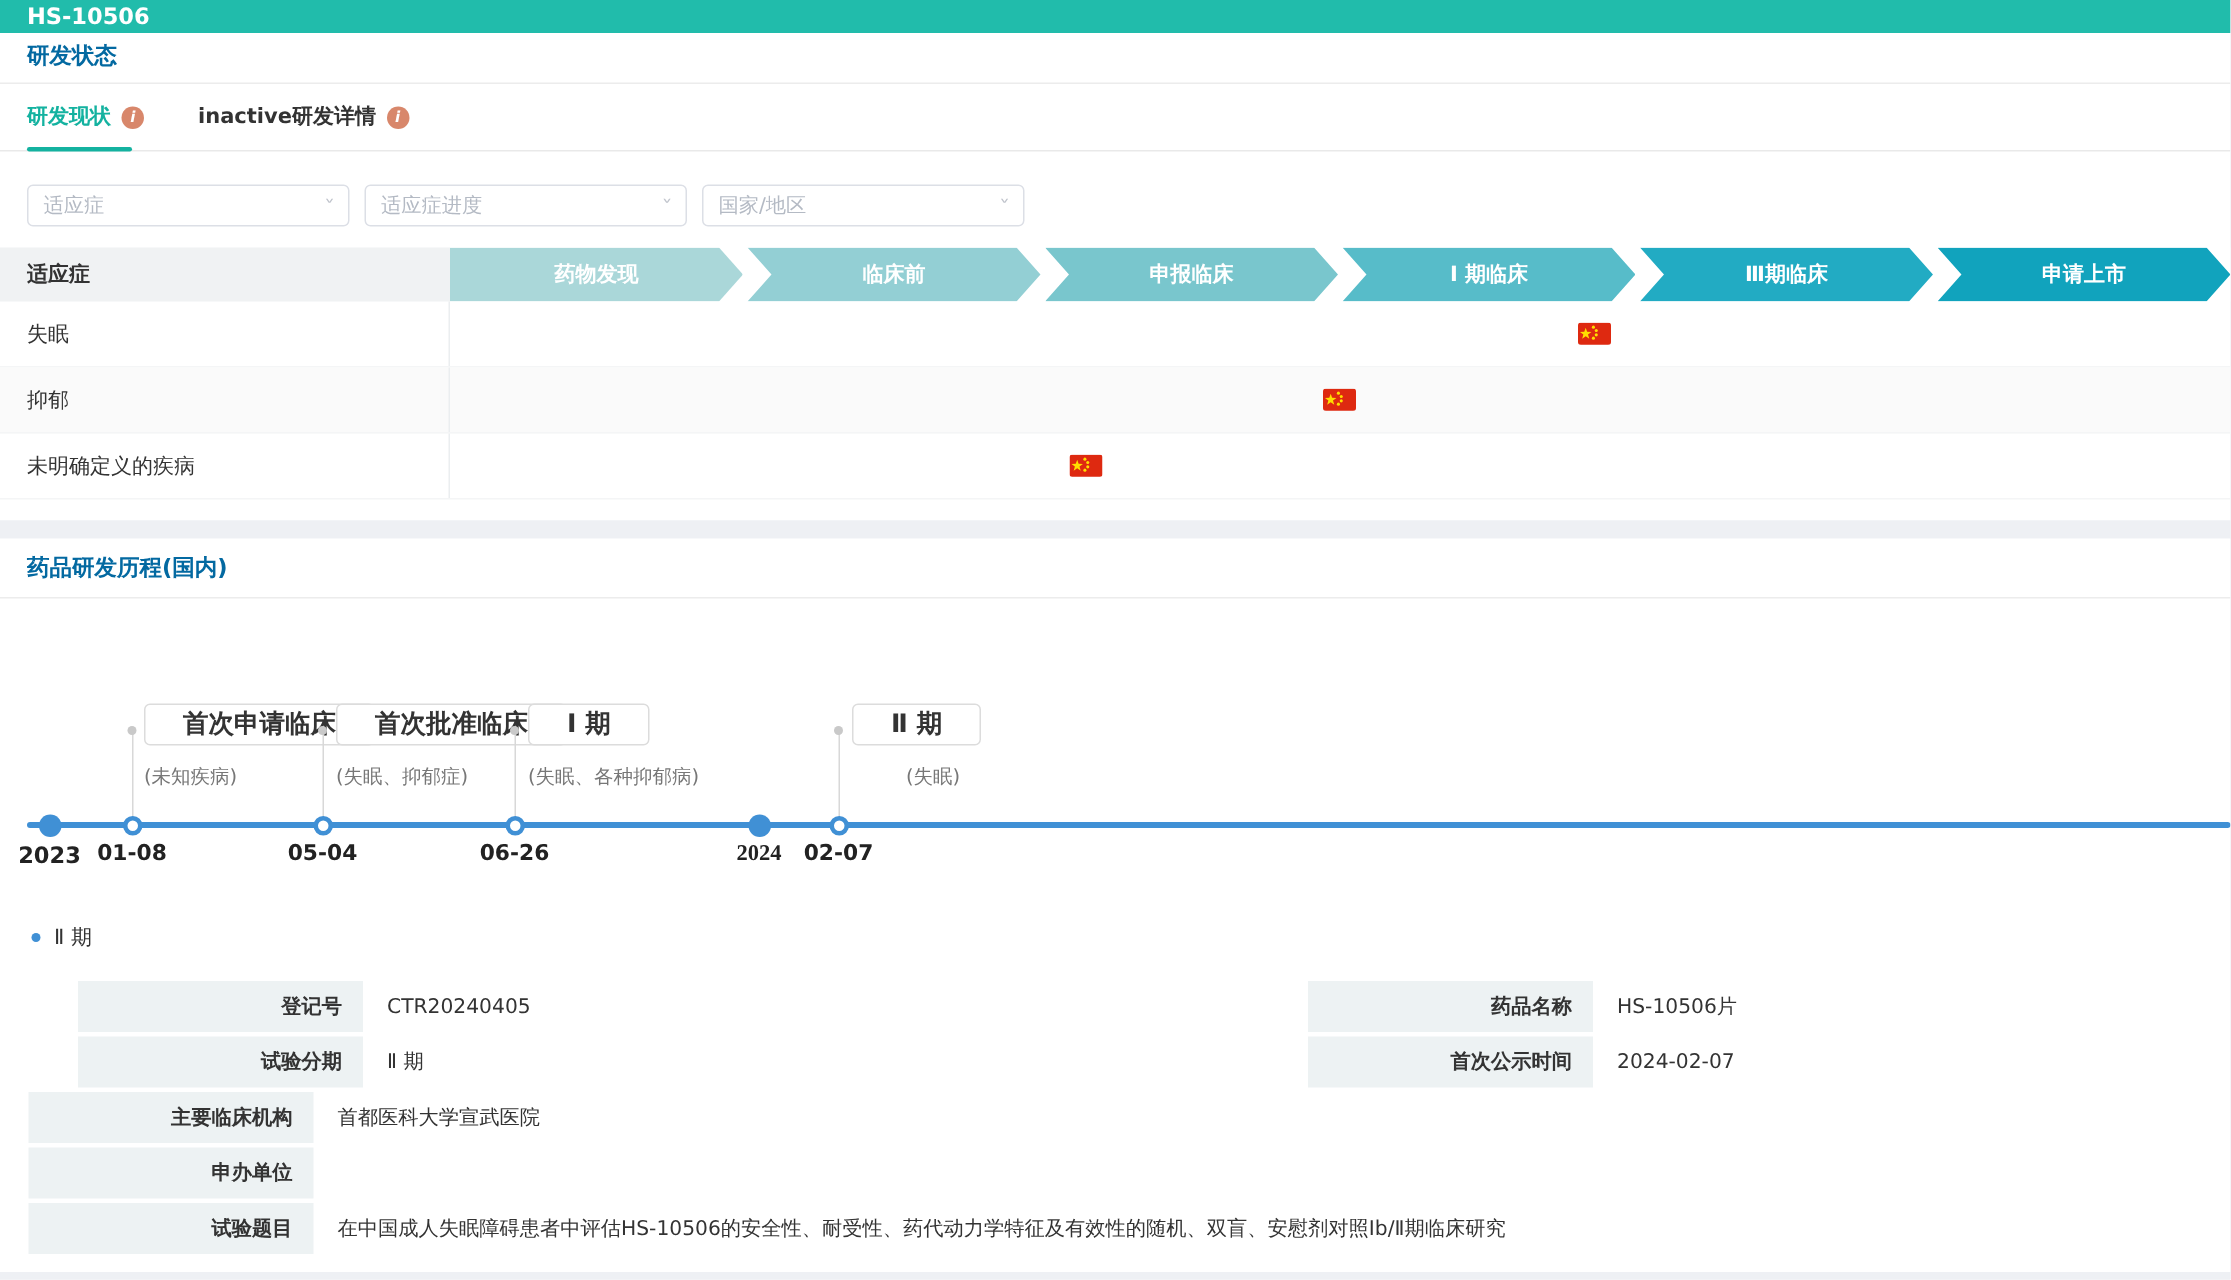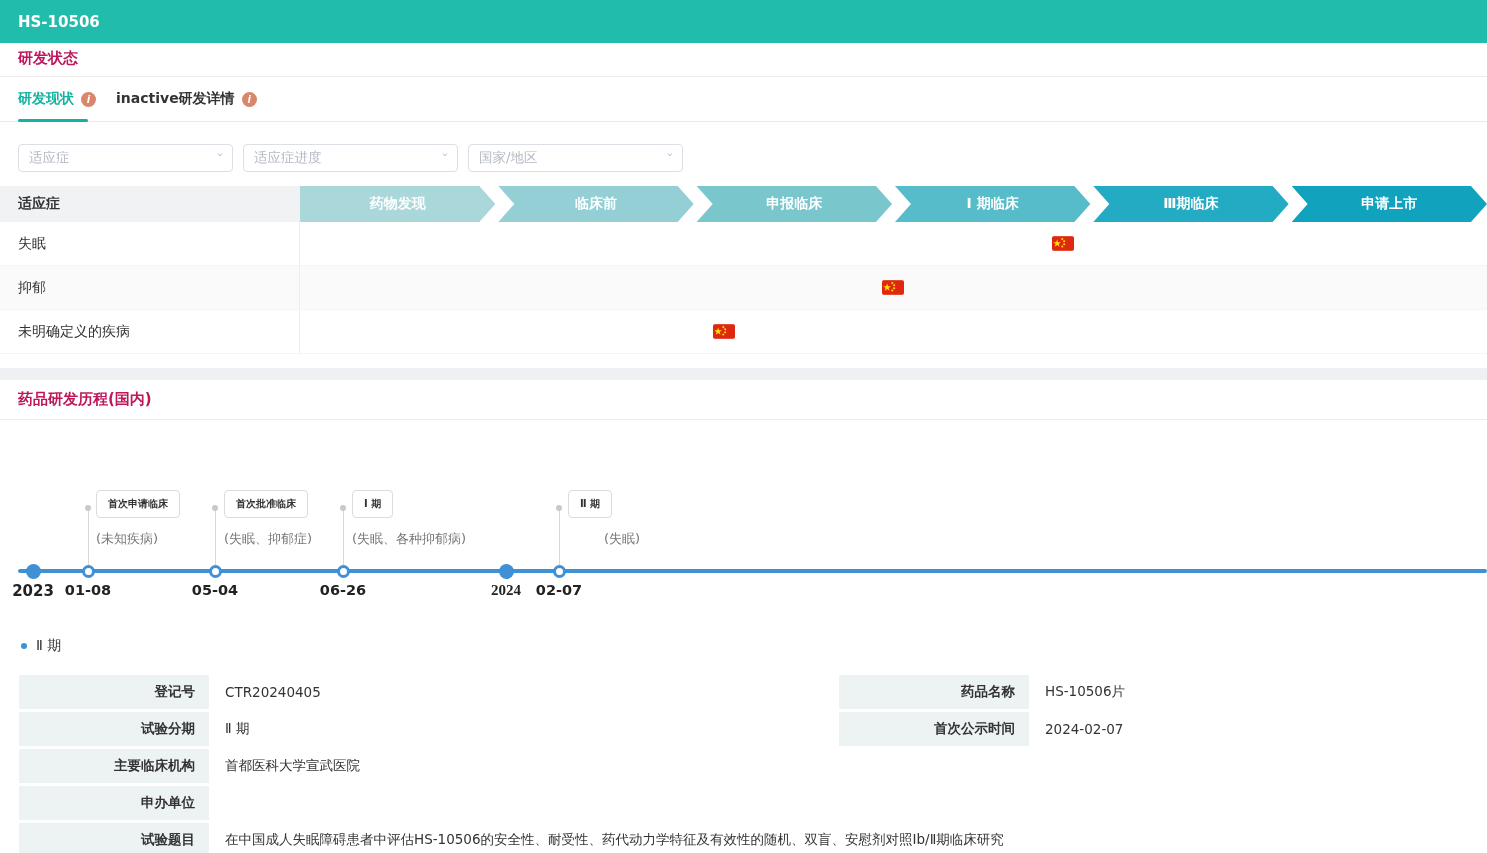--- a/index.html
+++ b/index.html
@@ -1,29 +1,29 @@
 <!DOCTYPE html>
 <html><head>
 <meta charset="utf-8">
 <style>
   * { margin:0; padding:0; box-sizing:border-box; }
   html,body { width:1487px; height:853px; overflow:hidden; background:#eef0f4;
     font-family:"DejaVu Sans","Liberation Sans",sans-serif; color:#333; }
 
   
-  .topbar { height:43px; background:#21bcab; display:flex; align-items:center; padding:0 18px; }
+  .topbar { height:22px; background:#21bcab; display:flex; align-items:center; padding:0 18px; }
   .topbar .title { color:#fff; font-weight:bold; font-size:15px; }
 
   .card { background:#fff; }
   .card1 { padding-bottom:14px; }
-  .section-title { padding:6px 18px 8px 18px; font-size:15px; font-weight:bold; color:#be185d;
+  .section-title { padding:6px 18px 8px 18px; font-size:15px; font-weight:bold; color:#0369a1;
     border-bottom:1px solid #ececec; }
 
   
-  .tabs { display:flex; align-items:flex-start; gap:20px; padding:0 18px; height:45px;
+  .tabs { display:flex; align-items:flex-start; gap:36px; padding:0 18px; height:45px;
     border-bottom:1px solid #e9e9e9; position:relative; }
   .tab { display:flex; align-items:center; gap:7px; font-size:14px; font-weight:bold;
     color:#333; height:100%; position:relative; cursor:pointer; }
   .tab.active { color:#14b2a0; }
   .tab.active .underline { position:absolute; bottom:-1px; left:0; width:70px; height:3px;
     background:#14b2a0; border-radius:2px; }
   .info-icon { width:15px; height:15px; border-radius:50%; background:#d8876b; color:#fff;
     font-size:10px; font-weight:bold; display:inline-flex; align-items:center; justify-content:center;
     font-style:italic; }
   .info-icon::after { content:"i"; }
@@ -66,33 +66,33 @@
     border-radius:2px; }
   .tl-year-dot { position:absolute; top:144px; width:15px; height:15px; border-radius:50%;
     background:#4090d5; }
   .tl-event-dot { position:absolute; top:145px; width:13px; height:13px; border-radius:50%;
     background:#fff; border:3.5px solid #4090d5; }
   .tl-label { position:absolute; top:162px; width:70px; text-align:center; font-size:14.5px;
     color:#222; font-weight:600; }
   .tl-label.year { font-weight:bold; font-size:15px; }
   .tl-stem { position:absolute; top:88px; width:1px; height:60px; background:#d8d8d8; }
   .tl-stem-dot { position:absolute; top:85px; width:6px; height:6px; border-radius:50%; background:#c9c9c9; }
-  .tl-badge { position:absolute; top:70px; height:28px; line-height:26px; padding:0 11px;
-    background:#fff; border:1px solid #dcdcdc; border-radius:4px; font-size:10px; font-weight:600;
+  .tl-badge { position:absolute; top:70px; height:28px; line-height:26px; padding:0 25px;
+    background:#fff; border:1px solid #dcdcdc; border-radius:4px; font-size:17px; font-weight:600;
     color:#333; white-space:nowrap; }
   .tl-note { position:absolute; top:110px; font-size:13px; color:#777; white-space:nowrap; }
 
   .milestone { display:flex; align-items:center; gap:9px; margin:32px 0 0 21px; height:18px; }
   .milestone .dot { width:6px; height:6px; border-radius:50%; background:#4090d5; }
   .milestone .txt { font-size:14px; color:#333; }
 
   
   .details { margin:20px 0 0 19px; }
   .drow { display:flex; margin-bottom:3px; height:34px; }
-  .drow-split { display:grid; grid-template-columns:810px 648px; gap:0 10px; margin-bottom:3px; }
+  .drow-split { display:grid; grid-template-columns:810px 648px; gap:0 10px; margin-bottom:3px;margin-left:33px; }
   .dpair { display:flex; height:34px; }
   .dlabel { width:190px; background:#edf2f3; display:flex; align-items:center;
     justify-content:flex-end; padding-right:14px; font-size:13.5px; font-weight:600; color:#333;
     flex:none; }
   .dvalue { flex:1; display:flex; align-items:center; padding-left:16px; font-size:13.5px; color:#333; }
 </style>
 </head>
 <body>
 
 <div class="topbar">

